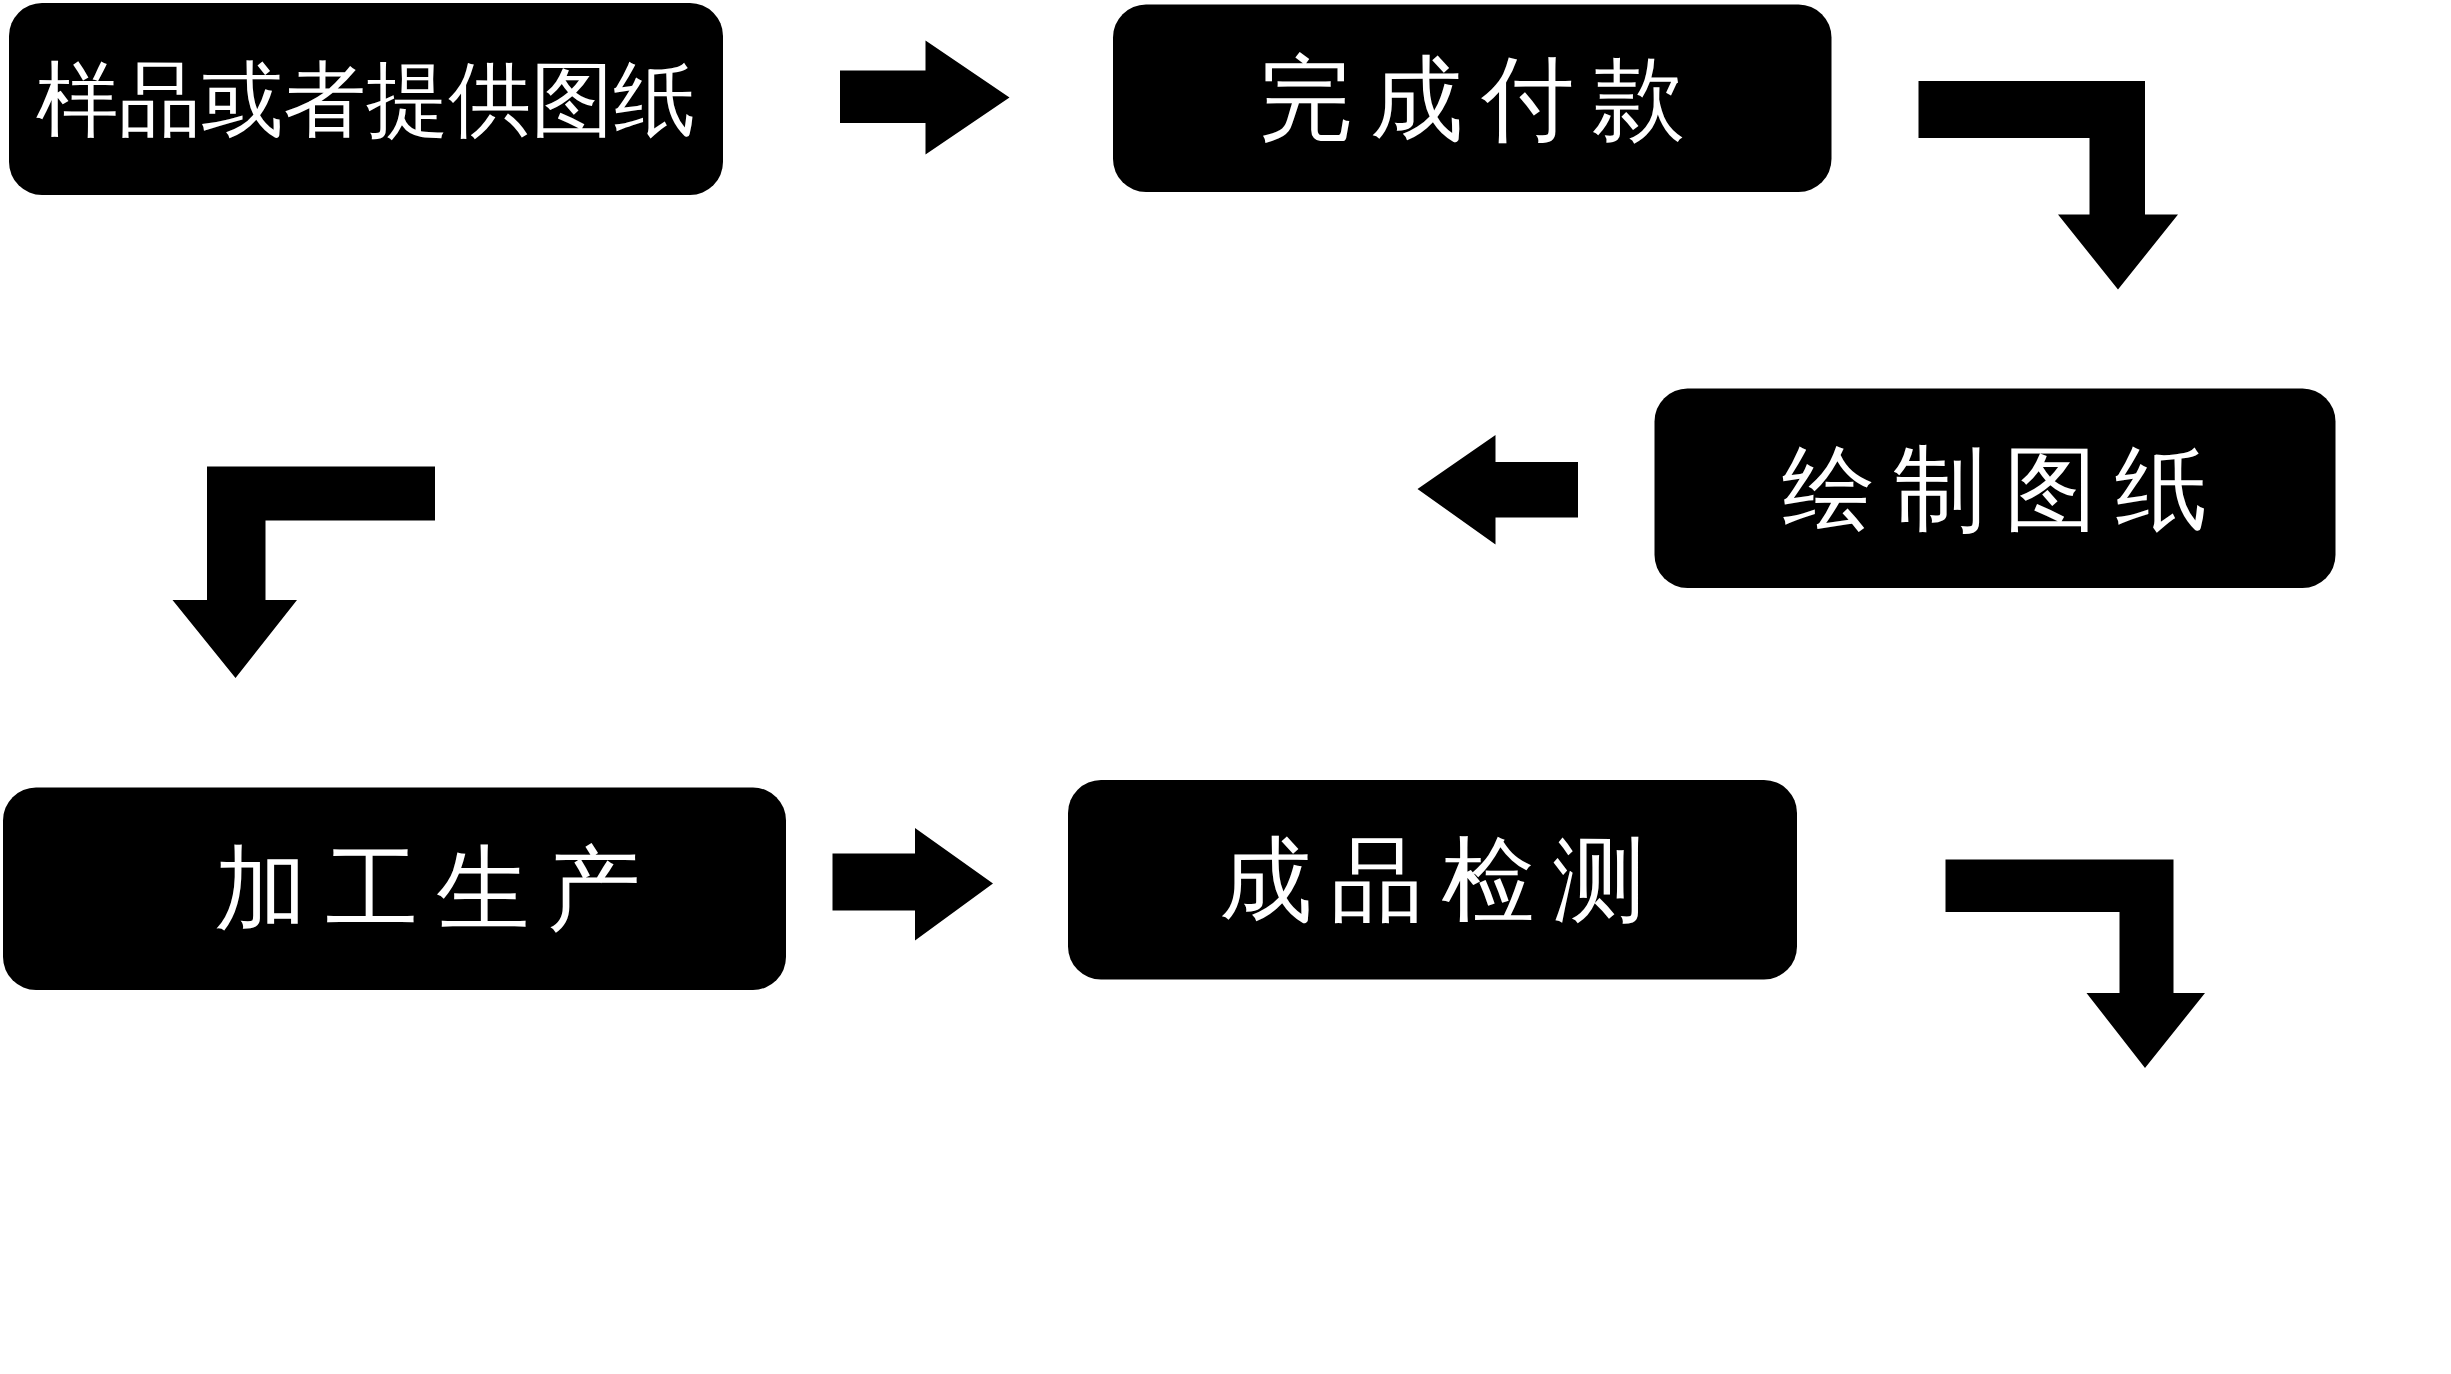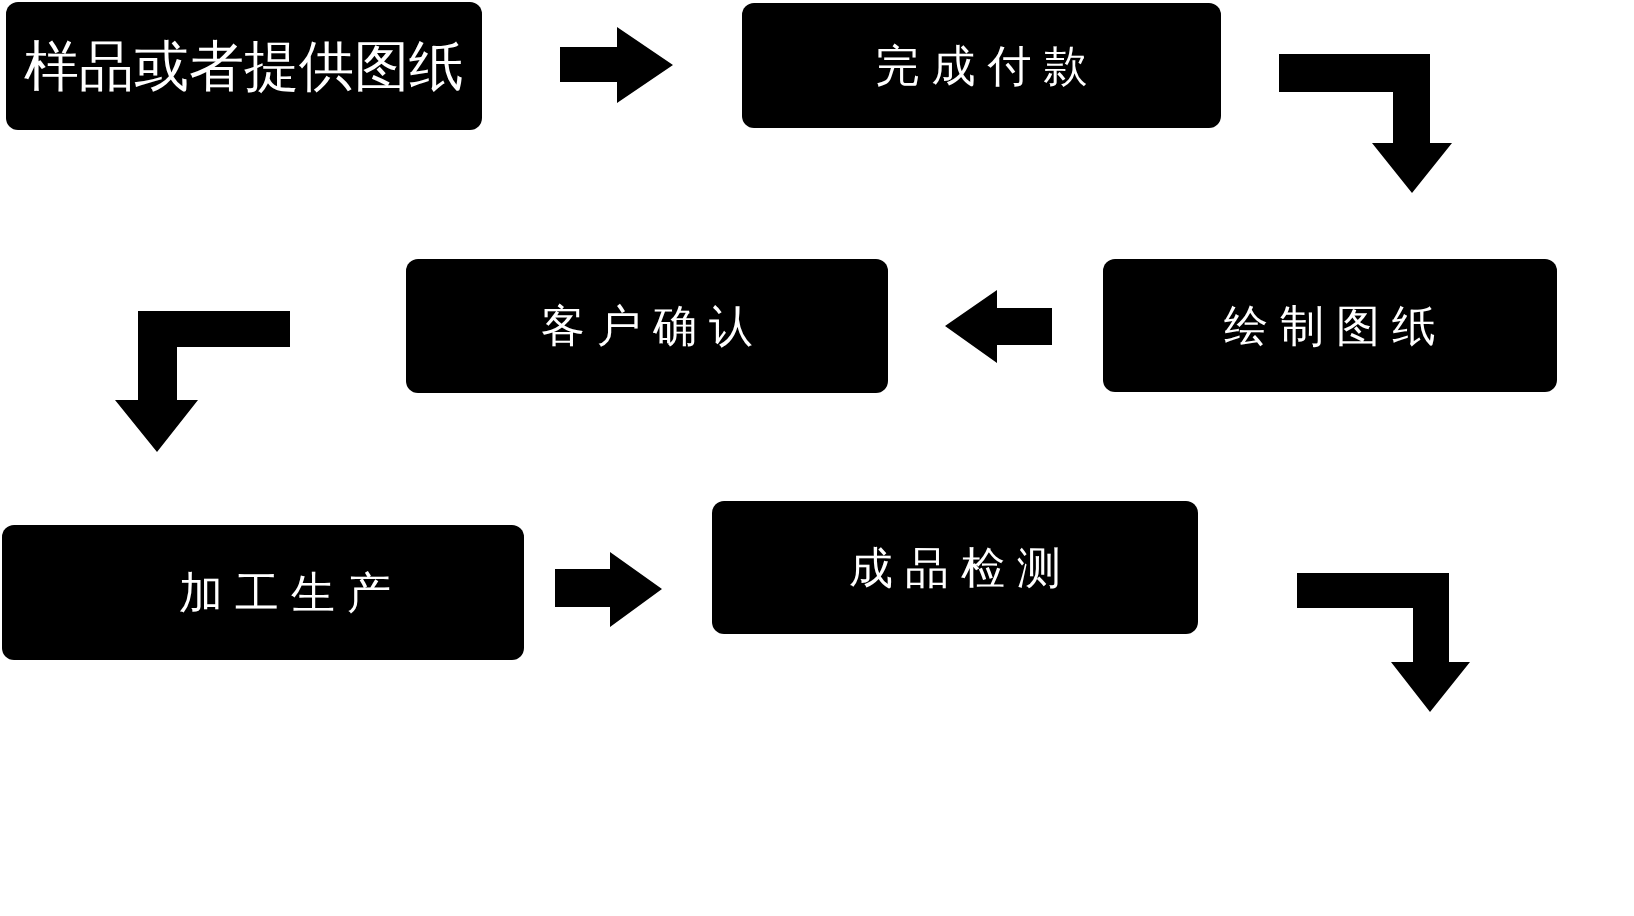--- a/index.html
+++ b/index.html
@@ -13,30 +13,30 @@
     position: relative;
     width: 1634px;
     height: 916px;
     background: #ffffff;
     overflow: hidden;
   }
   .node {
     position: absolute;
     background: #000000;
     color: #ffffff;
-    border-radius: 12px;
+    border-radius: 22px;
     display: flex;
     align-items: center;
     justify-content: center;
     text-align: center;
     line-height: 1;
     white-space: nowrap;
   }
   .label {
-    font-size: 44px;
+    font-size: 62px;
     font-weight: 500;
   }
   .label.tight {
     font-size: 55px;
     font-weight: 500;
   }
   .label.spaced {
     letter-spacing: 12px;
     margin-right: -12px;
   }
@@ -55,33 +55,30 @@
 <div class="canvas">
 
   <div class="node" style="left:6px; top:2px; width:476px; height:128px;">
     <span class="label tight">样品或者提供图纸</span>
   </div>
 
   <div class="node" style="left:742px; top:3px; width:479px; height:125px;">
     <span class="label spaced">完成付款</span>
   </div>
 
-  <div class="node" style="left:406px; top:259px; width:482px; height:134px;">
-    <span class="label spaced">客户确认</span>
-  </div>
 
   <div class="node" style="left:1103px; top:259px; width:454px; height:133px;">
     <span class="label spaced">绘制图纸</span>
   </div>
 
   <div class="node" style="left:2px; top:525px; width:478px; height:135px;padding-left:44px;">
     <span class="label spaced">加工生产</span>
   </div>
 
-  <div class="node" style="left:712px; top:501px; width:486px; height:133px;">
+  <div class="node" style="left:712px; top:520px; width:486px; height:133px;">
     <span class="label spaced">成品检测</span>
   </div>
 
 
   <svg class="arrow-layer" viewBox="0 0 1634 916" xmlns="http://www.w3.org/2000/svg">
     <polygon points="560,47 617,47 617,27 673,65 617,103 617,82 560,82" fill="#000000"></polygon>
     <polygon points="1279,54 1430,54 1430,143 1452,143 1412,193 1372,143 1393,143 1393,92 1279,92" fill="#000000"></polygon>
     <polygon points="1052,308 997,308 997,290 945,326 997,363 997,345 1052,345" fill="#000000"></polygon>
     <polygon points="138,311 290,311 290,347 177,347 177,400 198,400 157,452 115,400 138,400" fill="#000000"></polygon>
     <polygon points="555,569 610,569 610,552 662,589 610,627 610,607 555,607" fill="#000000"></polygon>

